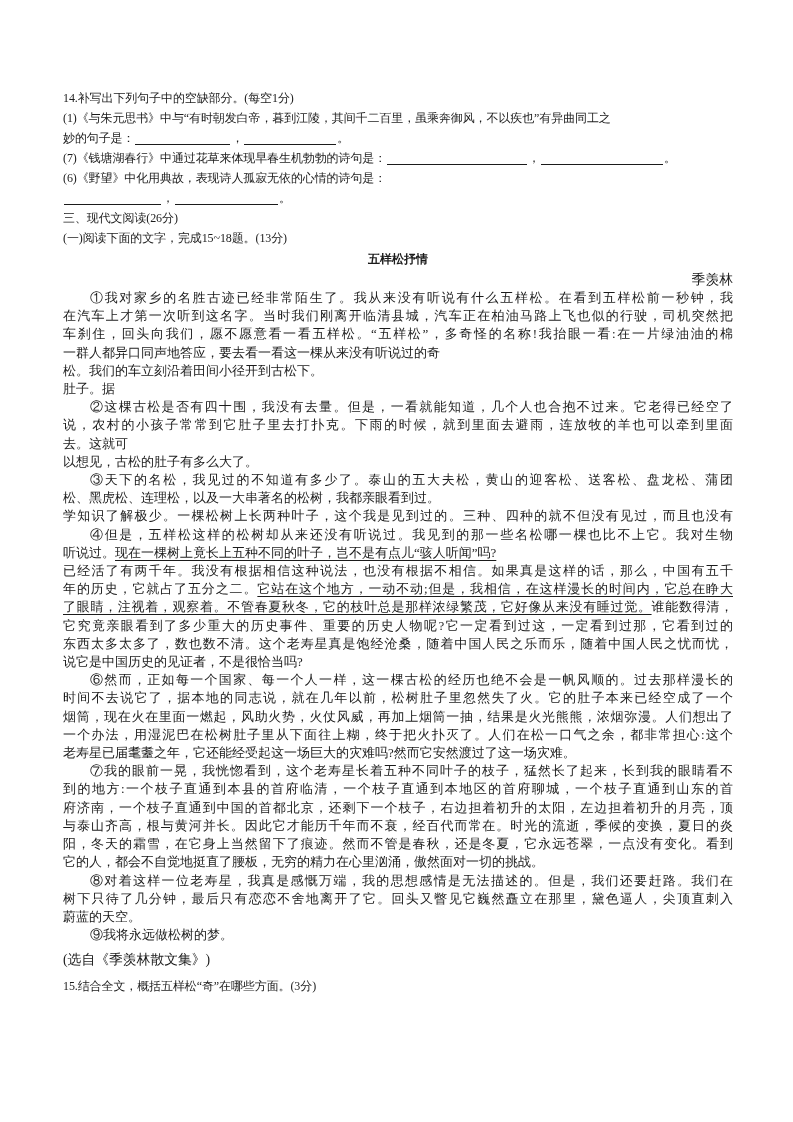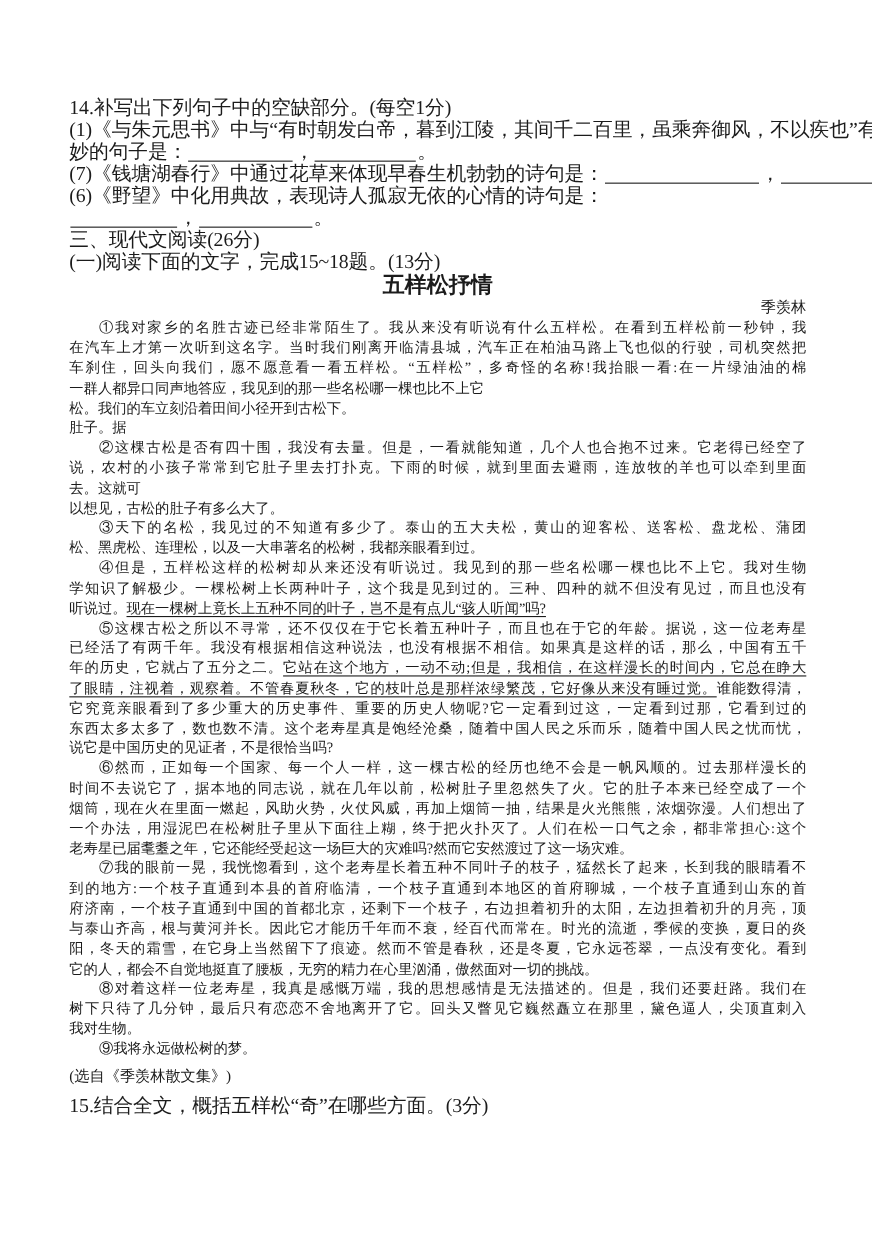--- a/index.html
+++ b/index.html
@@ -16,27 +16,27 @@
     font-family: "Liberation Serif", "DejaVu Serif", serif;
     overflow: hidden;
   }
   .content {
     position: absolute;
     left: 63px;
     top: 88px;
     width: 670px;
   }
   .q-line {
-    font-size: 18px;
+    font-size: 12px;
     line-height: 20px;
     letter-spacing: -0.1px;
     white-space: nowrap;
   }
   .essay-title {
-    font-size: 20px;
+    font-size: 12px;
     font-weight: 700;
     text-align: center;
     line-height: 22px;
   }
   .essay-author {
     font-size: 13.8px;
     text-align: right;
     line-height: 19px;
   }
   .essay-line {
@@ -89,50 +89,49 @@
       <div class="q-line"><span>(7)《钱塘湖春行》中通过花草来体现早春生机勃勃的诗句是：</span><span class="blank" style="width: 140px;"></span><span>，</span><span class="blank" style="width: 122px;"></span><span>。</span></div>
       <div class="q-line"><span>(6)《野望》中化用典故，表现诗人孤寂无依的心情的诗句是：</span></div>
       <div class="q-line"><span class="blank" style="width: 97px;"></span><span>，</span><span class="blank" style="width: 103px;"></span><span>。</span></div>
       <div class="q-line"><span>三、现代文阅读(26分)</span></div>
       <div class="q-line"><span>(一)阅读下面的文字，完成15~18题。(13分)</span></div>
       <div class="essay-title"><span>五样松抒情</span></div>
       <div class="essay-author"><span>季羡林</span></div>
       <div class="essay-line full indent"><span>①我对家乡的名胜古迹已经非常陌生了。我从来没有听说有什么五样松。在看到五样松前一秒钟，我</span></div>
       <div class="essay-line full"><span>在汽车上才第一次听到这名字。当时我们刚离开临清县城，汽车正在柏油马路上飞也似的行驶，司机突然把</span></div>
       <div class="essay-line full"><span>车刹住，回头向我们，愿不愿意看一看五样松。“五样松”，多奇怪的名称!我抬眼一看:在一片绿油油的棉</span></div>
-      <div class="essay-line short"><span>一群人都异口同声地答应，我见到的那一些名松哪一棵也比不上它</span></div>
+      <div class="essay-line short"><span>一群人都异口同声地答应，要去看一看这一棵从来没有听说过的奇</span></div>
       <div class="essay-line short"><span>松。我们的车立刻沿着田间小径开到古松下。</span></div>
       <div class="essay-line short"><span>肚子。据</span></div>
       <div class="essay-line full indent"><span>②这棵古松是否有四十围，我没有去量。但是，一看就能知道，几个人也合抱不过来。它老得已经空了</span></div>
       <div class="essay-line full"><span>说，农村的小孩子常常到它肚子里去打扑克。下雨的时候，就到里面去避雨，连放牧的羊也可以牵到里面</span></div>
       <div class="essay-line short"><span>去。这就可</span></div>
       <div class="essay-line short"><span>以想见，古松的肚子有多么大了。</span></div>
       <div class="essay-line full indent"><span>③天下的名松，我见过的不知道有多少了。泰山的五大夫松，黄山的迎客松、送客松、盘龙松、蒲团</span></div>
       <div class="essay-line short"><span>松、黑虎松、连理松，以及一大串著名的松树，我都亲眼看到过。</span></div>
+      <div class="essay-line full"><span>学知识了解极少。一棵松树上长两种叶子，这个我是见到过的。三种、四种的就不但没有见过，而且也没有</span></div>
       <div class="essay-line full indent"><span>④但是，五样松这样的松树却从来还没有听说过。我见到的那一些名松哪一棵也比不上它。我对生物</span></div>
-      <div class="essay-line full"><span>学知识了解极少。一棵松树上长两种叶子，这个我是见到过的。三种、四种的就不但没有见过，而且也没有</span></div>
       <div class="essay-line short"><span>听说过。</span><span class="u-line">现在一棵树上竟长上五种不同的叶子，岂不是有点儿“骇人听闻”吗?</span></div>
-      <div class="essay-line full indent"><span>⑤这棵古松之所以不寻常，还不仅仅在于它长着五种叶子，而且也在于它的年龄。据说，这一位老寿星</span></div>
       <div class="essay-line full"><span>已经活了有两千年。我没有根据相信这种说法，也没有根据不相信。如果真是这样的话，那么，中国有五千</span></div>
       <div class="essay-line full"><span>年的历史，它就占了五分之二。</span><span class="u-line">它站在这个地方，一动不动;但是，我相信，在这样漫长的时间内，它总在睁大</span></div>
       <div class="essay-line full"><span class="u-line">了眼睛，注视着，观察着。不管春夏秋冬，它的枝叶总是那样浓绿繁茂，它好像从来没有睡过觉。</span><span>谁能数得清，</span></div>
       <div class="essay-line full"><span>它究竟亲眼看到了多少重大的历史事件、重要的历史人物呢?它一定看到过这，一定看到过那，它看到过的</span></div>
       <div class="essay-line full"><span>东西太多太多了，数也数不清。这个老寿星真是饱经沧桑，随着中国人民之乐而乐，随着中国人民之忧而忧，</span></div>
       <div class="essay-line short"><span>说它是中国历史的见证者，不是很恰当吗?</span></div>
       <div class="essay-line full indent"><span>⑥然而，正如每一个国家、每一个人一样，这一棵古松的经历也绝不会是一帆风顺的。过去那样漫长的</span></div>
       <div class="essay-line full"><span>时间不去说它了，据本地的同志说，就在几年以前，松树肚子里忽然失了火。它的肚子本来已经空成了一个</span></div>
       <div class="essay-line full"><span>烟筒，现在火在里面一燃起，风助火势，火仗风威，再加上烟筒一抽，结果是火光熊熊，浓烟弥漫。人们想出了</span></div>
       <div class="essay-line full"><span>一个办法，用湿泥巴在松树肚子里从下面往上糊，终于把火扑灭了。人们在松一口气之余，都非常担心:这个</span></div>
       <div class="essay-line short"><span>老寿星已届耄耋之年，它还能经受起这一场巨大的灾难吗?然而它安然渡过了这一场灾难。</span></div>
       <div class="essay-line full indent"><span>⑦我的眼前一晃，我恍惚看到，这个老寿星长着五种不同叶子的枝子，猛然长了起来，长到我的眼睛看不</span></div>
       <div class="essay-line full"><span>到的地方:一个枝子直通到本县的首府临清，一个枝子直通到本地区的首府聊城，一个枝子直通到山东的首</span></div>
       <div class="essay-line full"><span>府济南，一个枝子直通到中国的首都北京，还剩下一个枝子，右边担着初升的太阳，左边担着初升的月亮，顶</span></div>
       <div class="essay-line full"><span>与泰山齐高，根与黄河并长。因此它才能历千年而不衰，经百代而常在。时光的流逝，季候的变换，夏日的炎</span></div>
       <div class="essay-line full"><span>阳，冬天的霜雪，在它身上当然留下了痕迹。然而不管是春秋，还是冬夏，它永远苍翠，一点没有变化。</span><span class="u-wavy">看到</span></div>
       <div class="essay-line short"><span class="u-wavy">它的人，都会不自觉地挺直了腰板，无穷的精力在心里汹涌，傲然面对一切的挑战。</span></div>
       <div class="essay-line full indent"><span>⑧对着这样一位老寿星，我真是感慨万端，我的思想感情是无法描述的。但是，我们还要赶路。我们在</span></div>
       <div class="essay-line full"><span>树下只待了几分钟，最后只有恋恋不舍地离开了它。回头又瞥见它巍然矗立在那里，黛色逼人，尖顶直刺入</span></div>
-      <div class="essay-line short"><span>我对生物。</span></div>
+      <div class="essay-line short"><span>蔚蓝的天空。</span></div>
       <div class="essay-line short indent"><span>⑨我将永远做松树的梦。</span></div>
       <div class="source-line"><span>(选自《季羡林散文集》)</span></div>
       <div class="q-line q15"><span>15.结合全文，概括五样松“奇”在哪些方面。(3分)</span></div>
     </div>
 </div>
 
 </body></html>

